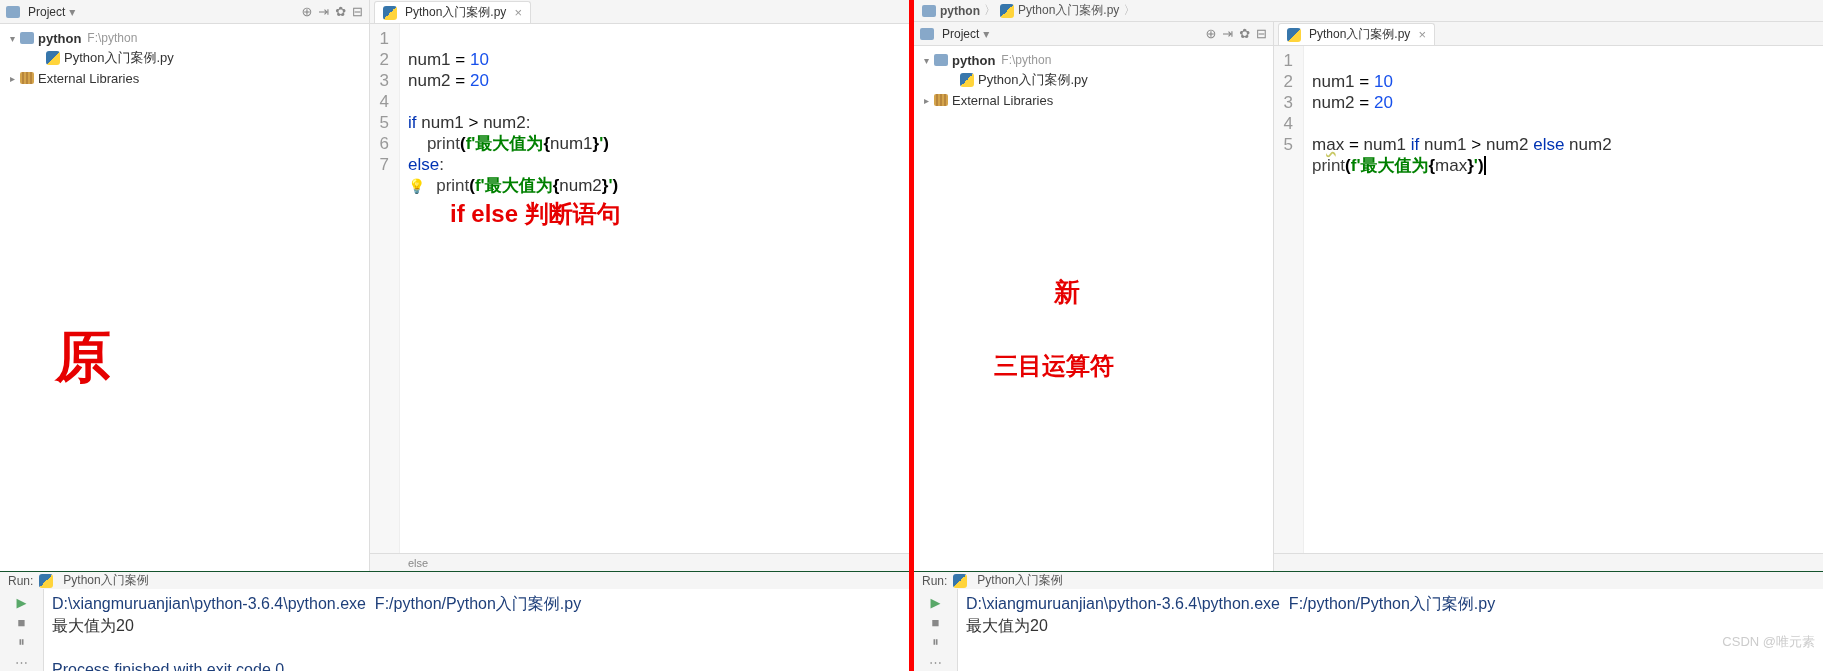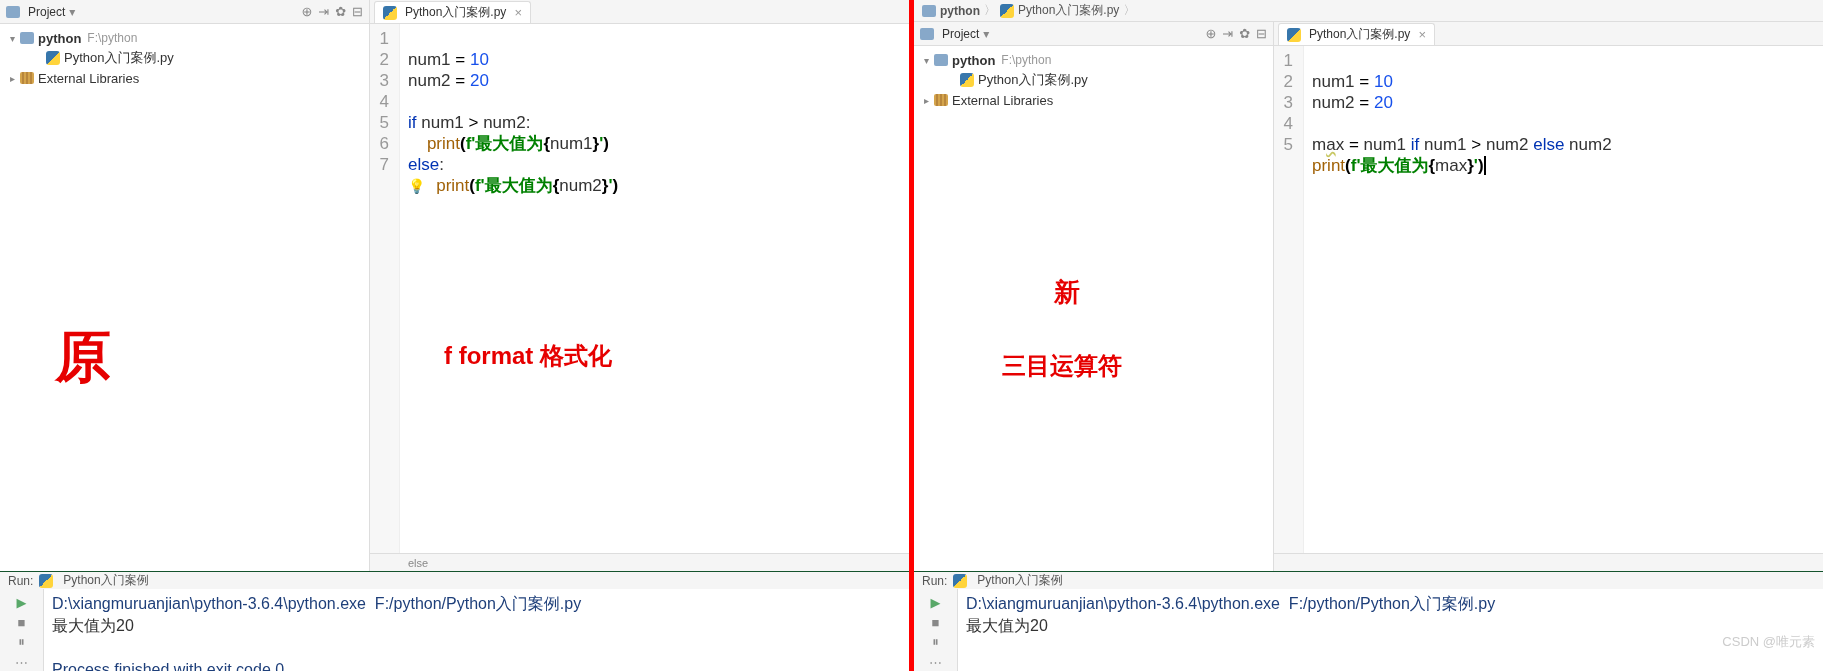--- a/index.html
+++ b/index.html
@@ -28,21 +28,21 @@
 .lib-icon { width: 14px; height: 12px; display: inline-block; margin-right: 4px; background: repeating-linear-gradient(90deg,#d4a44c 0 2px,#b8863c 2px 4px); border-radius: 2px; }
 .editor-area { flex: 1; display: flex; flex-direction: column; min-height: 0; }
 .tabs { height: 24px; display: flex; align-items: flex-end; background: #f5f5f5; border-bottom: 1px solid #ddd; padding-left: 4px; }
 .tab { height: 22px; display: flex; align-items: center; padding: 0 8px; background: #fff; border: 1px solid #ddd; border-bottom: none; border-radius: 3px 3px 0 0; font-size: 12px; gap: 4px; }
 .tab-close { color: #999; font-size: 13px; margin-left: 4px; cursor: pointer; }
 .code-wrap { flex: 1; display: flex; font-family: "JetBrains Mono","Consolas",monospace; font-size: 17px; line-height: 21px; overflow: hidden; background: #fff; }
 .gutter { background: #f7f7f7; color: #999; text-align: right; padding: 4px 10px 4px 8px; border-right: 1px solid #eee; min-width: 30px; user-select: none; }
 .code { flex: 1; padding: 4px 8px; white-space: pre; position: relative; }
 .code .k { color: #0033b3; font-weight: normal; }
 .code .s { color: #008000; font-weight: bold; }
-.code .fn { color: #a16207; }
+.code .fn { color: #404040; }
 .code .n { color: #1750eb; }
 .code .op { color: #000; }
 .code .br { color: #000; font-weight: bold; }
 .code .cursor { border-right: 2px solid #000; }
 .code .hl-line { position: absolute; left: 0; right: 0; height: 21px; background: #fcfaed; z-index: -1; }
 .bulb { color: #d9a33e; font-size: 14px; margin-right: 6px; }
 .status-footer { height: 18px; background: #f5f5f5; border-top: 1px solid #ddd; font-size: 11px; color: #888; padding: 0 8px; display: flex; align-items: center; }
 .run-panel { height: 100px; display: flex; flex-direction: column; border-top: 1px solid #14532d; }
 .run-header { height: 20px; background: #f5f5f5; display: flex; align-items: center; padding: 0 8px; font-size: 12px; color: #555; gap: 6px; }
 .run-body { flex: 1; display: flex; }
@@ -146,21 +146,21 @@
           <span class="run-btn">⋯</span>
         </div>
         <div class="run-output"><span class="path">D:\xiangmuruanjian\python-3.6.4\python.exe  F:/python/Python入门案例.py</span>
 <span>最大值为20</span>
 
 <span class="path">Process finished with exit code 0</span></div>
       </div>
     </div>
 
     <div class="annotation big" style="left:55px; top:320px;">原</div>
-    <div class="annotation" style="left:444px; top:340px;">f  format 格式化</div>
+    <div class="annotation" style="left:450px; top:198px;">if  else  判断语句</div>
   </div>
 
   <div class="divider"></div>
 
   <div class="pane">
     <div class="breadcrumb">
       <span class="folder-icon"></span>
       <b>python</b>
       <span class="sep">〉</span>
       <span class="pyfile-icon"></span>
@@ -244,17 +244,17 @@
           <span class="run-btn">■</span>
           <span class="run-btn">⏸</span>
           <span class="run-btn">⋯</span>
         </div>
         <div class="run-output"><span class="path">D:\xiangmuruanjian\python-3.6.4\python.exe  F:/python/Python入门案例.py</span>
 <span>最大值为20</span></div>
       </div>
     </div>
 
     <div class="annotation" style="left:140px; top:275px; font-size:26px;">新</div>
-    <div class="annotation" style="left:88px; top:350px;">三目运算符</div>
+    <div class="annotation" style="left:80px; top:350px;">三目运算符</div>
   </div>
 </div>
 
 <div class="watermark">CSDN @唯元素</div>
 
 </body></html>

